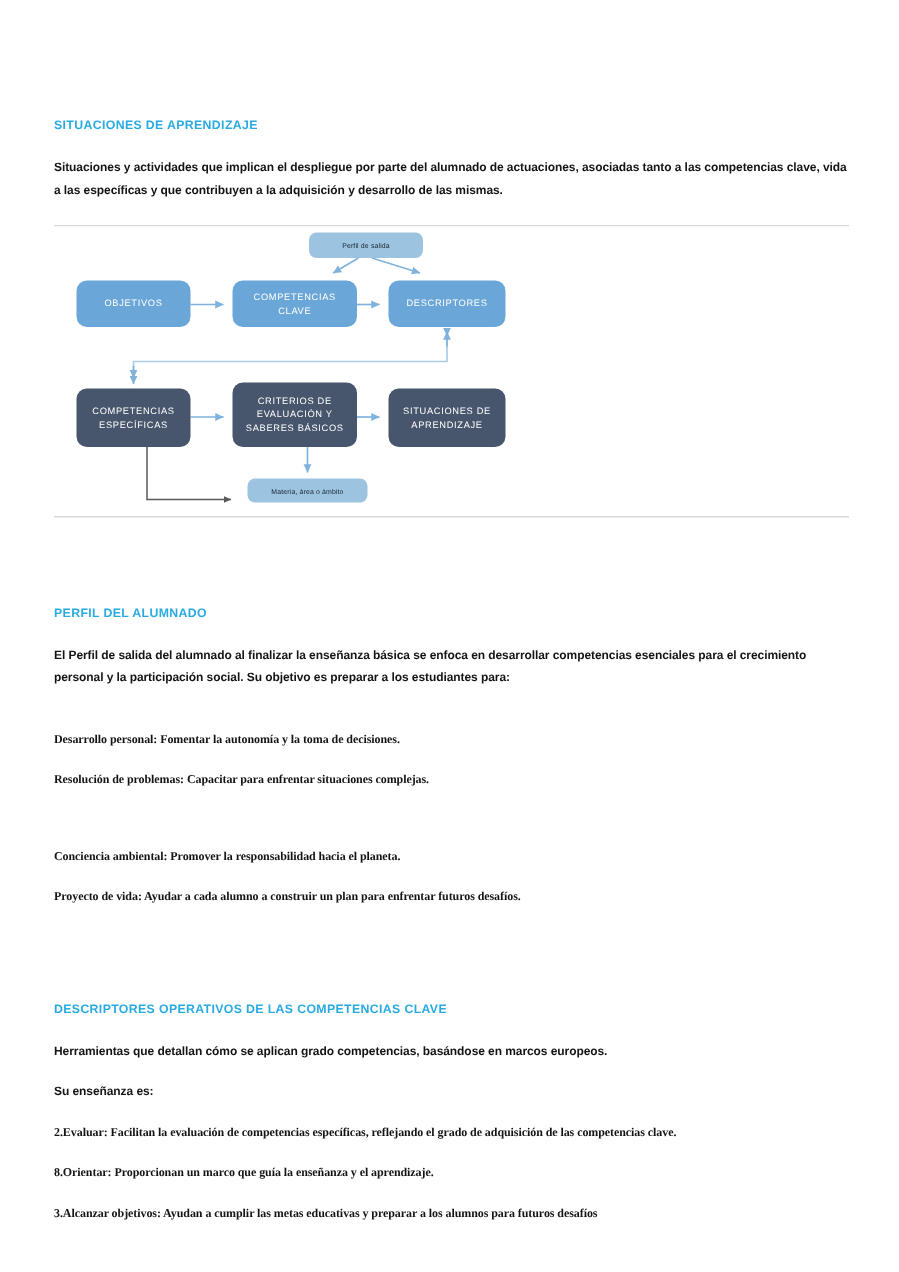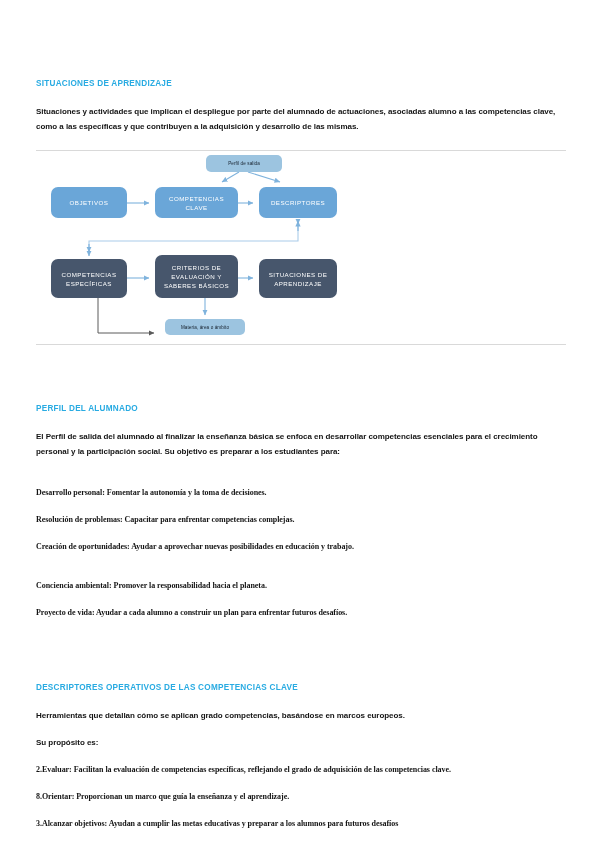--- a/index.html
+++ b/index.html
@@ -119,21 +119,21 @@
 </head>
 <body>
 
 <div class="page">
   <div class="content">
 
     <h2 class="section-head">SITUACIONES DE APRENDIZAJE</h2>
 
     <div class="gap-sm"></div>
 
-    <p class="body-text">Situaciones y actividades que implican el despliegue por parte del alumnado de actuaciones, asociadas alumno a las competencias clave, como a las específicas y que contribuyen a la adquisición y desarrollo de las mismas.</p>
+    <p class="body-text">Situaciones y actividades que implican el despliegue por parte del alumnado de actuaciones, asociadas tanto a las competencias clave, vida a las específicas y que contribuyen a la adquisición y desarrollo de las mismas.</p>
 
     <div class="figure-wrap">
       <div class="rule"></div>
 
       <div class="diagram">
 
         <svg class="svg-layer" viewBox="0 0 530 193">
           <defs>
             <marker id="ah-blue" markerWidth="6" markerHeight="6" refX="5" refY="3" orient="auto" markerUnits="strokeWidth">
               <path d="M0,0.6 L5.2,3 L0,5.4 z" fill="#7fb3dd"></path>
@@ -189,41 +189,40 @@
 
     <div class="gap-sm"></div>
 
     <p class="body-text">El Perfil de salida del alumnado al finalizar la enseñanza básica se enfoca en desarrollar competencias esenciales para el crecimiento personal y la participación social. Su objetivo es preparar a los estudiantes para:</p>
 
     <div style="height:26px"></div>
 
     <div class="list-block">
       <p class="body-text">Desarrollo personal: Fomentar la autonomía y la toma de decisiones.</p>
       <div class="item-gap"></div>
-      <p class="body-text">Resolución de problemas: Capacitar para enfrentar competencias complejas.</p>
-      <div class="item-gap"></div>
-      <p class="body-text">Creación de oportunidades: Ayudar a aprovechar nuevas posibilidades en educación y trabajo.</p>
+      <p class="body-text">Resolución de problemas: Capacitar para enfrentar situaciones complejas.</p>
+      <div class="item-gap"></div>
       <div class="item-gap"></div>
       <div class="item-gap"></div>
       <p class="body-text">Conciencia ambiental: Promover la responsabilidad hacia el planeta.</p>
       <div class="item-gap"></div>
       <p class="body-text">Proyecto de vida: Ayudar a cada alumno a construir un plan para enfrentar futuros desafíos.</p>
     </div>
 
     <div style="height:62px"></div>
 
     <h2 class="section-head">DESCRIPTORES OPERATIVOS DE LAS COMPETENCIAS CLAVE</h2>
 
     <div class="gap-sm"></div>
 
     <p class="body-text">Herramientas que detallan cómo se aplican grado competencias, basándose en marcos europeos.</p>
 
     <div class="item-gap"></div>
 
-    <p class="body-text">Su propósito es:</p>
+    <p class="body-text">Su enseñanza es:</p>
 
     <div class="item-gap"></div>
 
     <div class="list-block">
       <p class="body-text">2.Evaluar: Facilitan la evaluación de competencias específicas, reflejando el grado de adquisición de las competencias clave.</p>
       <div class="item-gap"></div>
       <p class="body-text">8.Orientar: Proporcionan un marco que guía la enseñanza y el aprendizaje.</p>
       <div class="item-gap"></div>
       <p class="body-text">3.Alcanzar objetivos: Ayudan a cumplir las metas educativas y preparar a los alumnos para futuros desafíos</p>
     </div>

